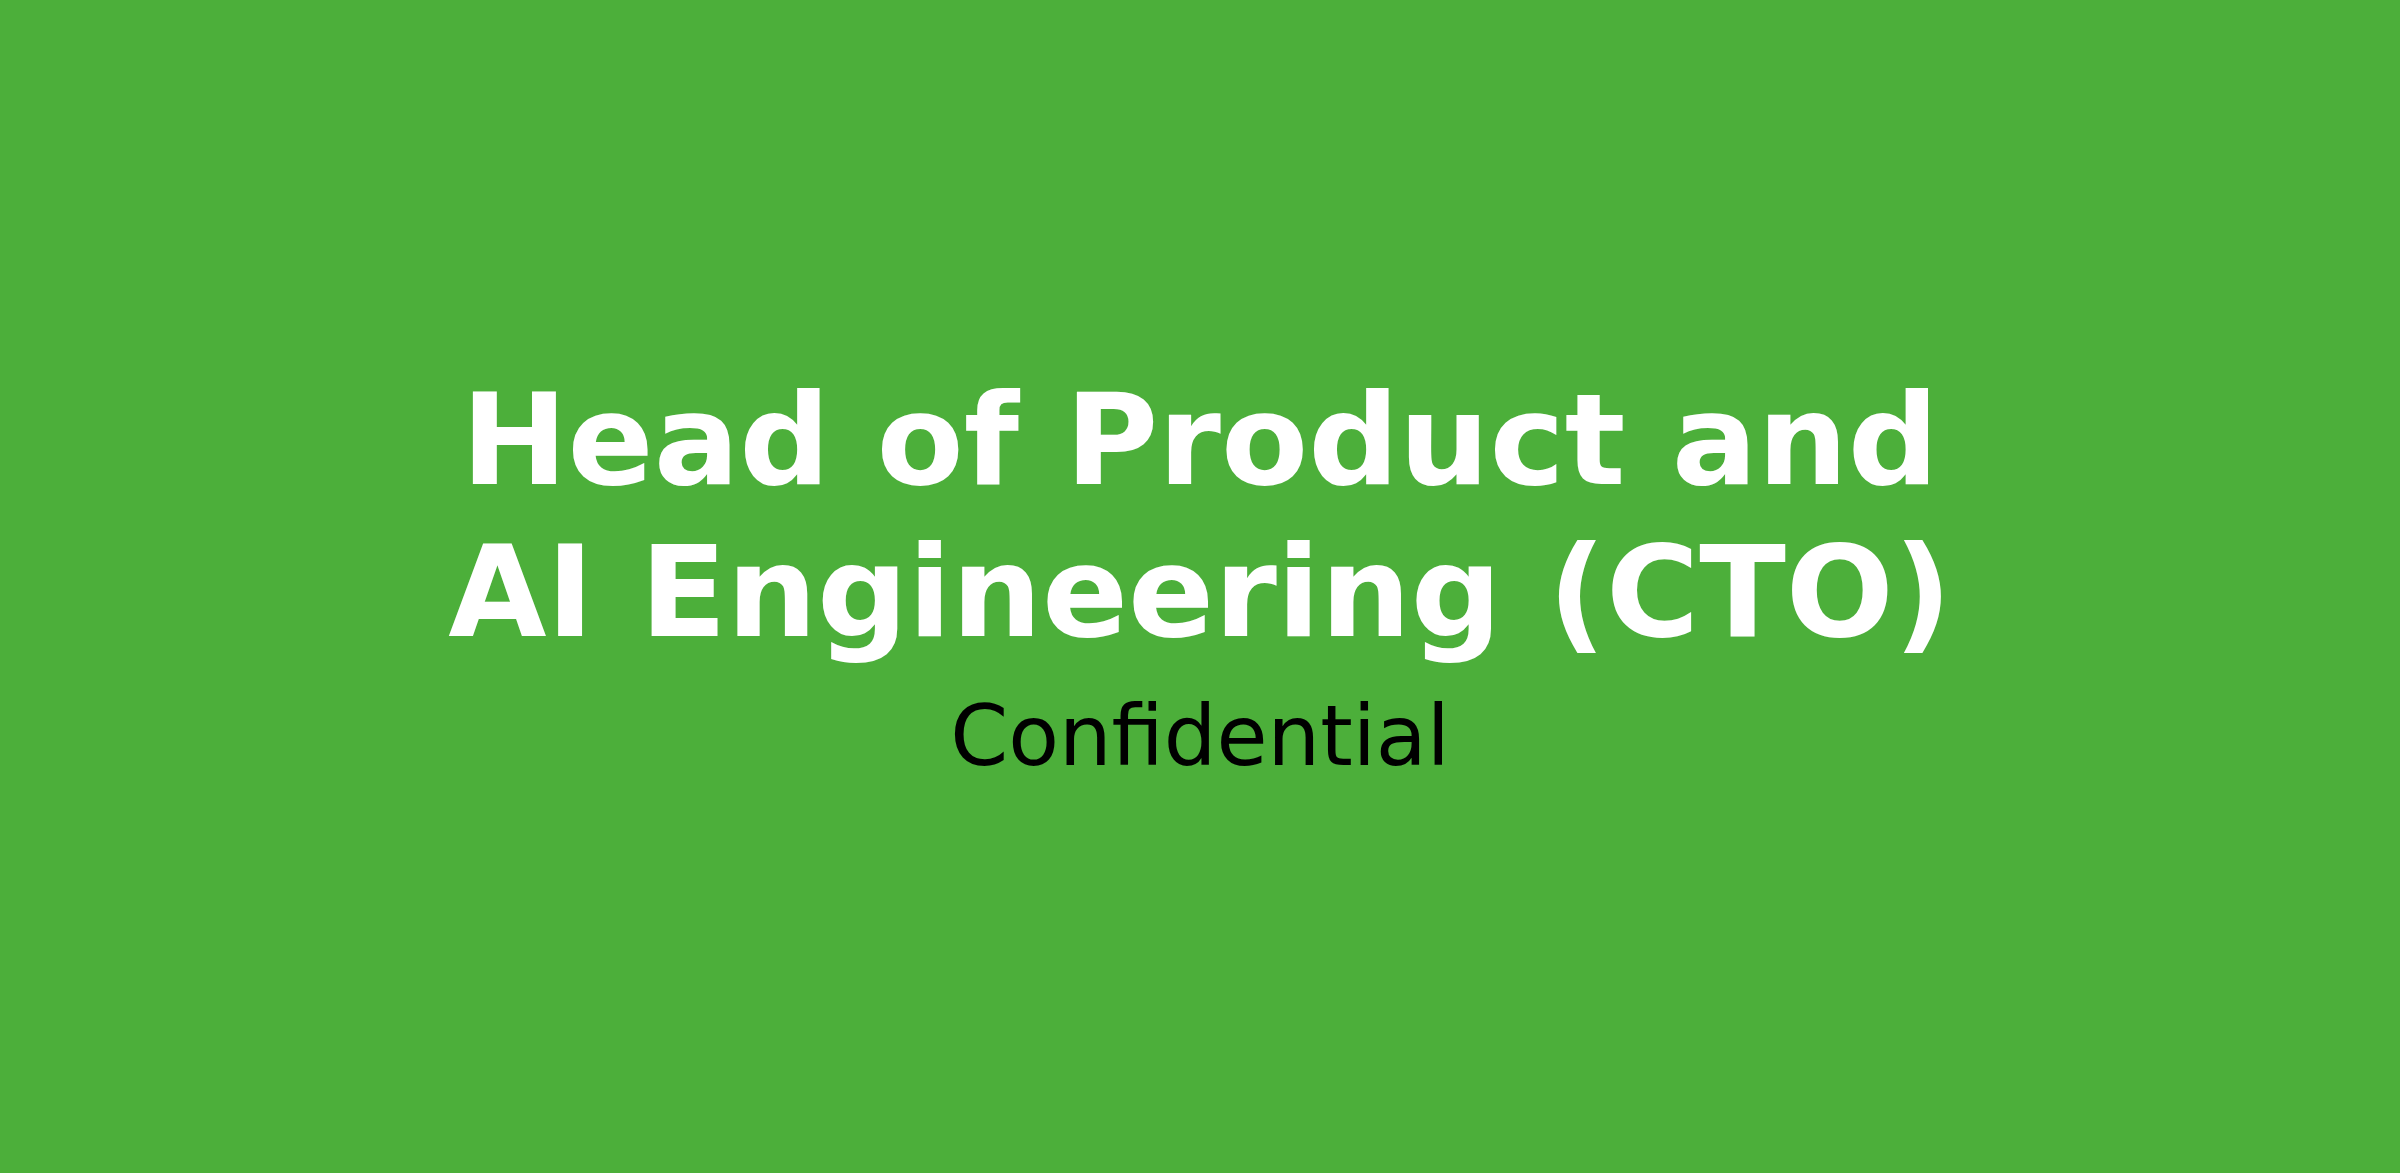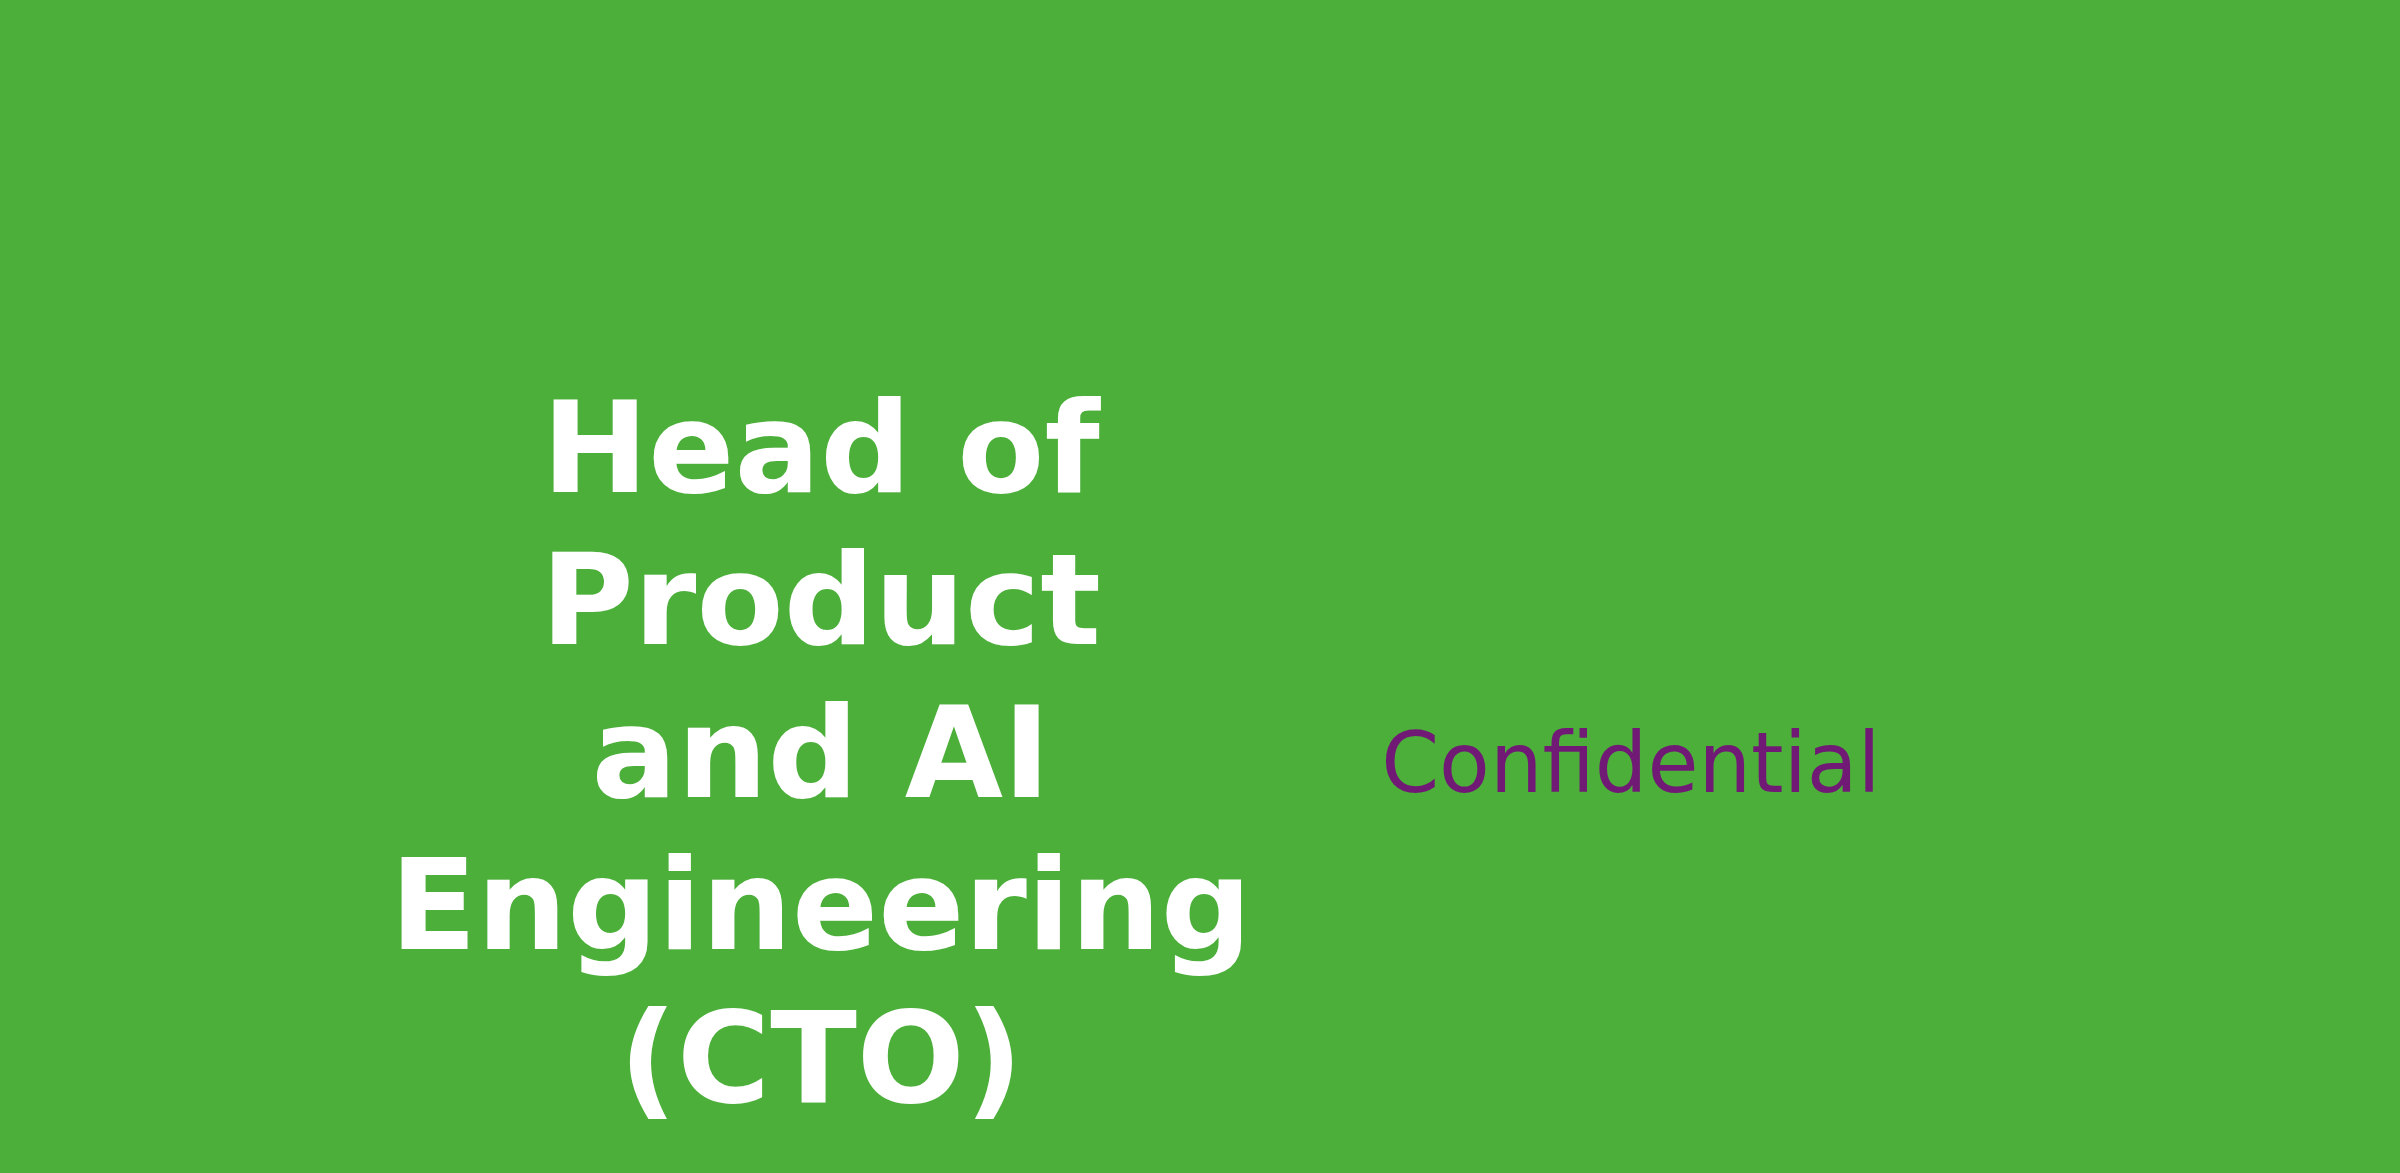--- a/index.html
+++ b/index.html
@@ -23,25 +23,25 @@
     display: flex;
     flex-direction: column;
     align-items: center;
     justify-content: flex-start;
     background: #4CAF3A;
   }
 
   #title-block {
     position: absolute;
     left: 50%;
-    top: 372px;
+    top: 364px;
     transform: translateX(-50%);
     width: 1620px;
     display: flex;
-    flex-direction: row;
+    flex-direction: column;
     align-items: center;
     justify-content: flex-start;
   }
 
   #slide-title {
     margin: 0;
     padding: 0;
     width: 1620px;
     text-align: center;
     color: #FFFFFF;
@@ -68,17 +68,17 @@
 </style>
 </head>
 <body>
 
 <div id="slide" style="background: rgb(76, 175, 58);">
 
   <div id="title-block">
 
     <h1 id="slide-title" style="color: rgb(255, 255, 255);">Head of Product and AI Engineering (CTO)</h1>
 
-    <div id="slide-subtitle" style="color: #701a75;">Confidential</div>
+    <div id="slide-subtitle" style="color: #000000;">Confidential</div>
 
   </div>
 
 </div>
 
 </body></html>

